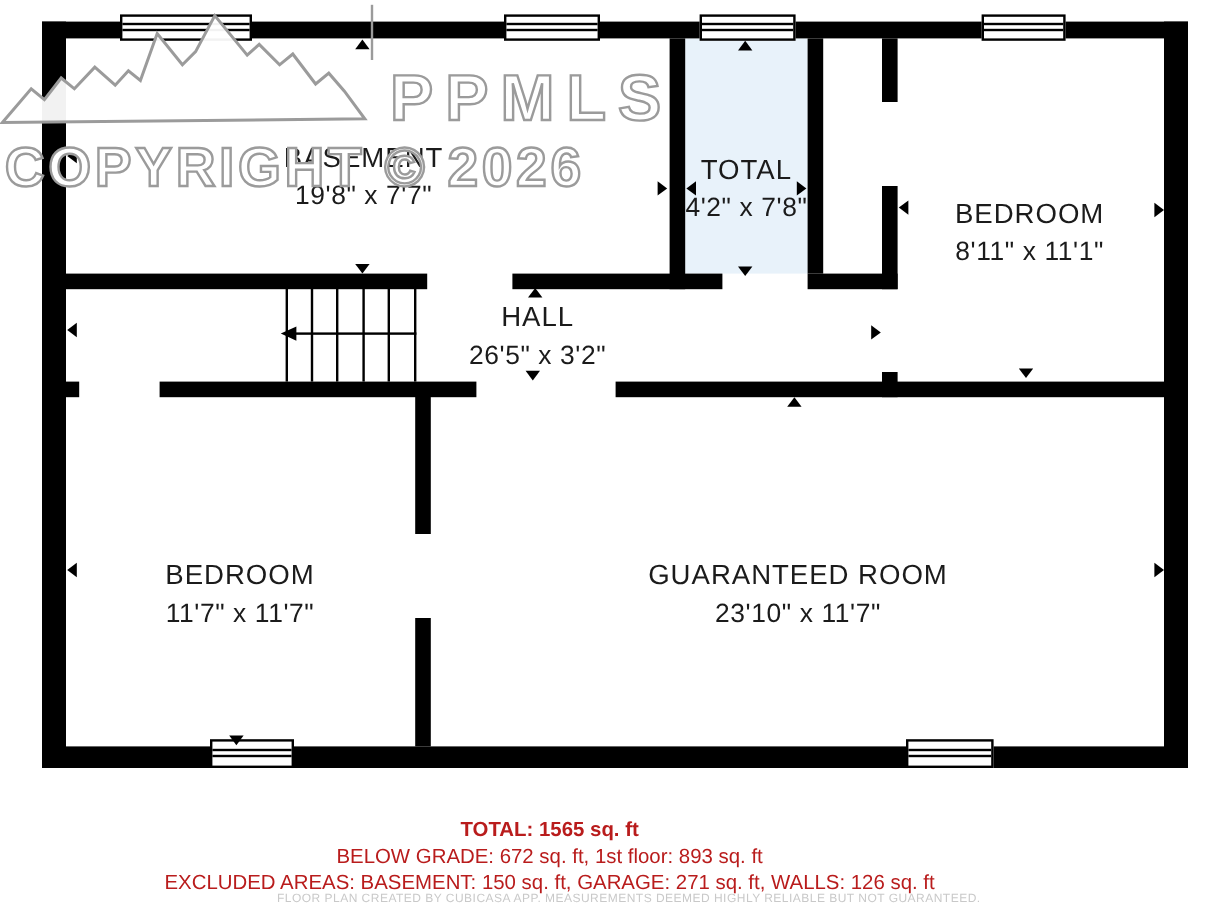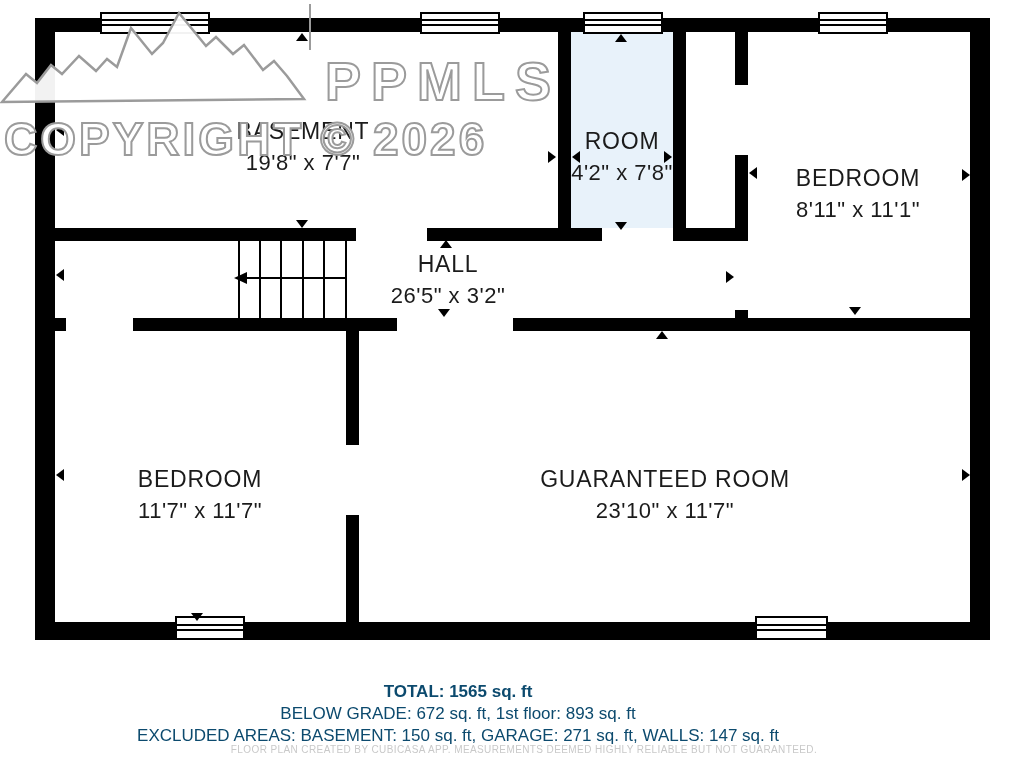--- a/index.html
+++ b/index.html
@@ -29,21 +29,21 @@
   .stair-line { position:absolute; height:2px; background:#000; }
 
   
   .tu,.td,.tl,.tr { position:absolute; width:0; height:0; }
   .tu { border-left:6px solid transparent; border-right:6px solid transparent; border-bottom:8px solid #000; }
   .td { border-left:6px solid transparent; border-right:6px solid transparent; border-top:8px solid #000; }
   .tl { border-top:6px solid transparent; border-bottom:6px solid transparent; border-right:8px solid #000; }
   .tr { border-top:6px solid transparent; border-bottom:6px solid transparent; border-left:8px solid #000; }
 
   
-  .summary { position:absolute; left:0; width:916px; text-align:center; color:#0c4a6e; }
+  .summary { position:absolute; left:0; width:916px; text-align:center; color:#b91c1c; }
   .summary .total { font-size:17px; font-weight:bold; }
   .summary .line { font-size:17px; margin-top:2px; }
   .disclaimer { position:absolute; left:12px; width:1024px; text-align:center; font-size:10px; color:#c9c9c9; letter-spacing:0.4px; }
 
   
   .watermark { position:absolute; left:0; top:0; pointer-events:none; }
 </style>
 </head>
 <body>
 
@@ -108,21 +108,21 @@
     <div class="tu" style="left:656px; top:331px;"></div>
     <div class="td" style="left:849px; top:307px;"></div>
     <div class="td" style="left:191px; top:613px;"></div>
   </div>
 
   <div class="room" style="left:303px; top:118px;">
     <div class="nm">BASEMENT</div>
     <div class="dm">19'8" x 7'7"</div>
   </div>
   <div class="room" style="left:622px; top:128px;">
-    <div class="nm">ROOM</div>
+    <div class="nm">TOTAL</div>
     <div class="dm">4'2" x 7'8"</div>
   </div>
   <div class="room" style="left:858px; top:165px;">
     <div class="nm">BEDROOM</div>
     <div class="dm">8'11" x 11'1"</div>
   </div>
   <div class="room" style="left:448px; top:251px;">
     <div class="nm">HALL</div>
     <div class="dm">26'5" x 3'2"</div>
   </div>
@@ -140,17 +140,17 @@
       <path d="M2 102 L26 74 L37 83 L51 65 L62 74 L79 56 L96 71 L107 59 L117 67 L131 28 L152 54 L163 43 L179 13 L206 46 L216 37 L233 54 L244 45 L263 70 L274 61 L287 76 L304 99 Z" fill="#ffffff" stroke="#9b9b9b" stroke-width="2.5" fill-opacity="0.95"></path>
       <line x1="310" y1="4" x2="310" y2="50" stroke="#9b9b9b" stroke-width="2"></line>
     </g>
     <text x="325" y="100" font-family="Liberation Sans, sans-serif" font-size="54" font-weight="bold" letter-spacing="10" fill="#ffffff" stroke="#9b9b9b" stroke-width="2">PPMLS</text>
     <text x="4" y="155" font-family="Liberation Sans, sans-serif" font-size="46" font-weight="bold" letter-spacing="3" fill="#ffffff" stroke="#9b9b9b" stroke-width="2">COPYRIGHT © 2026</text>
   </svg>
 
   <div class="summary" style="top:682px;">
     <div class="total">TOTAL: 1565 sq. ft</div>
     <div class="line">BELOW GRADE: 672 sq. ft, 1st floor: 893 sq. ft</div>
-    <div class="line">EXCLUDED AREAS: BASEMENT: 150 sq. ft, GARAGE: 271 sq. ft, WALLS: 147 sq. ft</div>
+    <div class="line">EXCLUDED AREAS: BASEMENT: 150 sq. ft, GARAGE: 271 sq. ft, WALLS: 126 sq. ft</div>
   </div>
   <div class="disclaimer" style="top:744px;">FLOOR PLAN CREATED BY CUBICASA APP. MEASUREMENTS DEEMED HIGHLY RELIABLE BUT NOT GUARANTEED.</div>
 
 </div>
 
 </body></html>

